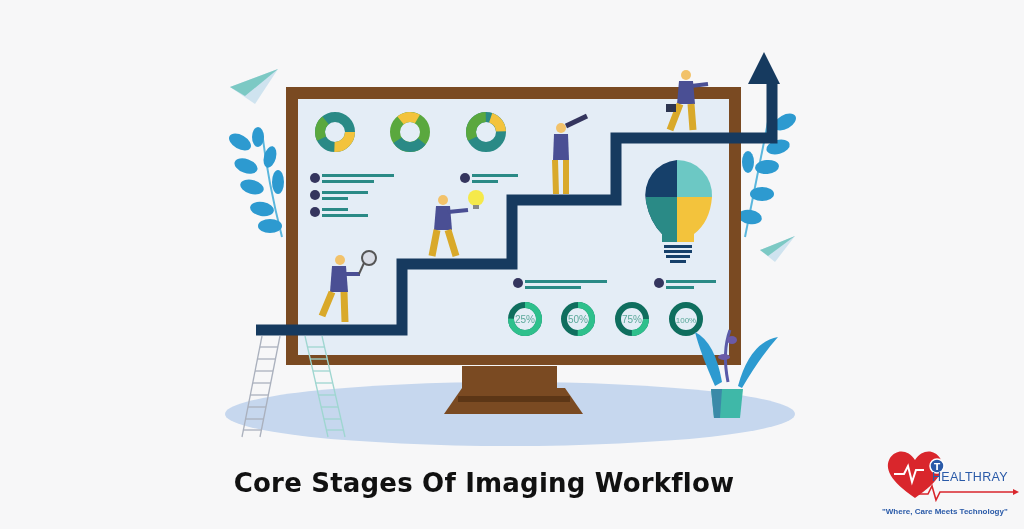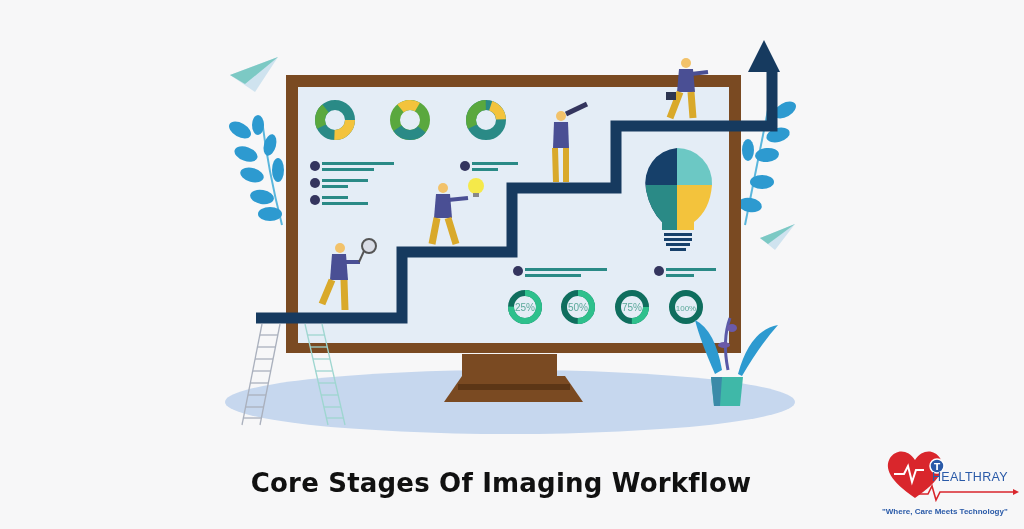--- a/index.html
+++ b/index.html
@@ -1,19 +1,19 @@
 <!DOCTYPE html>
 <html><head>
 <meta charset="utf-8">
 <style>
   html,body{margin:0;padding:0;}
   body{width:1024px;height:529px;background:#f7f7f8;position:relative;overflow:hidden;font-family:"DejaVu Sans",sans-serif;}
   .abs{position:absolute;}
-  .illustration{position:absolute;left:0;top:0;width:1024px;height:440px;}
-  .title{position:absolute;left:0;width:968px;top:468px;text-align:center;font-family:"DejaVu Sans",sans-serif;font-weight:bold;font-size:26px;color:#111;letter-spacing:0.2px;padding-left:17px;}
+  .illustration{position:absolute;left:0;top:12px;width:1024px;height:440px;}
+  .title{position:absolute;left:0;width:968px;top:468px;text-align:center;font-family:"DejaVu Sans",sans-serif;font-weight:bold;font-size:26px;color:#111;letter-spacing:0.2px;}
   .logo{position:absolute;left:880px;top:446px;width:140px;height:80px;}
   .logo-name{position:absolute;left:52px;top:24px;font-family:"Liberation Sans",sans-serif;font-weight:normal;font-size:12.5px;color:#2a5aa8;letter-spacing:0.3px;}
   .logo-tag{position:absolute;left:2px;top:61px;font-family:"Liberation Sans",sans-serif;font-weight:bold;font-size:8px;color:#2a5aa8;white-space:nowrap;}
   .pct{font-family:"Liberation Sans",sans-serif;font-size:10px;fill:#5aa89a;}
 </style>
 </head>
 <body>
 
 <div class="illustration">
 <svg width="1024" height="440" viewBox="0 0 1024 440" xmlns="http://www.w3.org/2000/svg">

